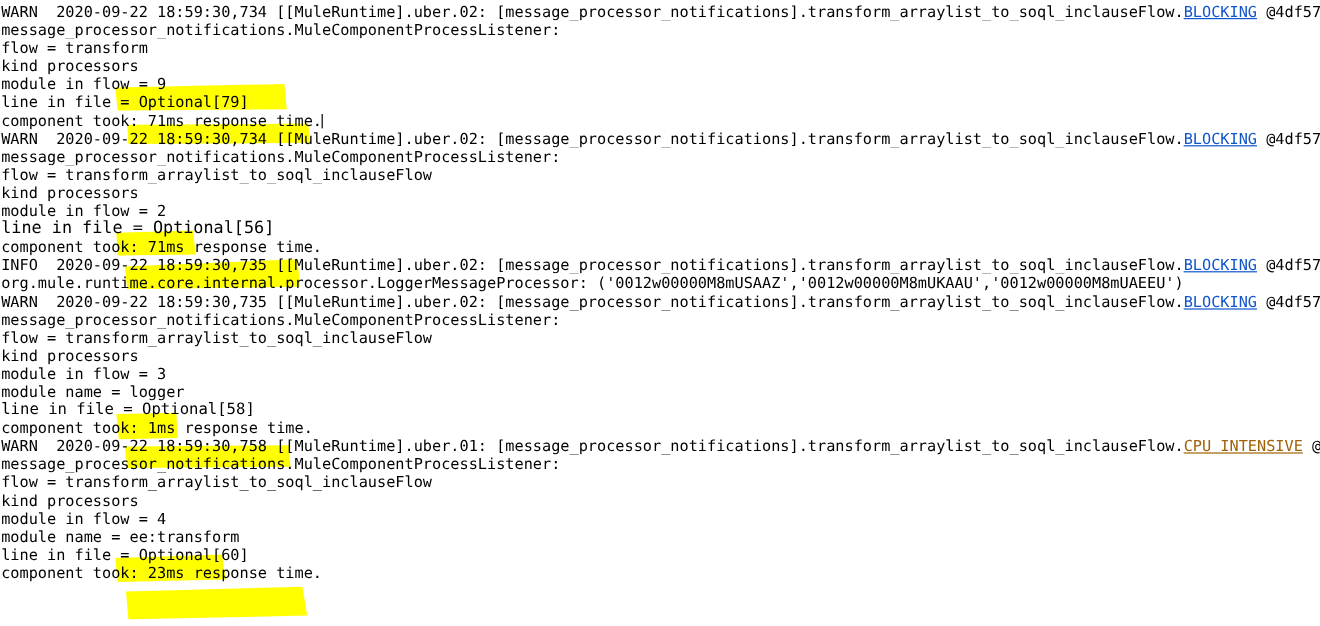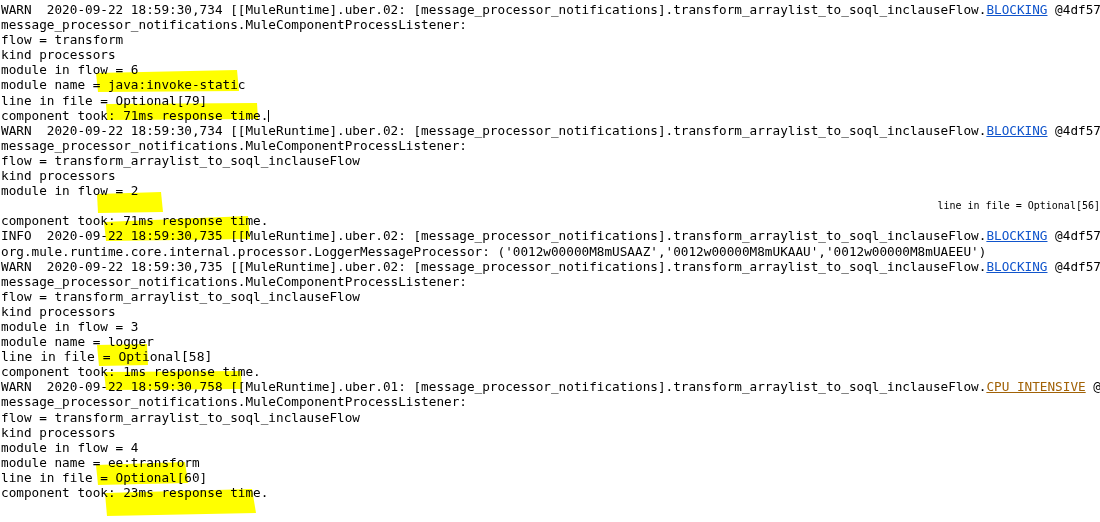--- a/index.html
+++ b/index.html
@@ -86,30 +86,29 @@
       <polygon points="104,372 241,371 242,389 106,390" fill="#ffff00"></polygon>
       <polygon points="96,465 185,462 188,483 98,485" fill="#ffff00"></polygon>
       <polygon points="105,493 252,489 256,513 107,516" fill="#ffff00"></polygon>
     </svg>
 
   <div id="log-lines" style="padding-top: 2px;">
       <div class="log-line" style="height: 15.1px; line-height: 15.1px; font-size: 12.7px;"><span>WARN  2020-09-22 18:59:30,734 [[MuleRuntime].uber.02: [message_processor_notifications].transform_arraylist_to_soql_inclauseFlow.</span><span class="seg-link" style="color: rgb(17, 85, 204);">BLOCKING</span><span> @4df57dc5] [process</span></div>
       <div class="log-line" style="height: 15.1px; line-height: 15.1px; font-size: 12.7px;"><span>message_processor_notifications.MuleComponentProcessListener:</span></div>
       <div class="log-line" style="height: 15.1px; line-height: 15.1px; font-size: 12.7px;"><span>flow = transform</span></div>
       <div class="log-line" style="height: 15.1px; line-height: 15.1px; font-size: 12.7px;"><span>kind processors</span></div>
-      <div class="log-line" style="height: 15.1px; line-height: 15.1px; font-size: 12.7px;"><span>module in flow = 6</span></div>
-      <div class="log-line" style="height: 15.1px; line-height: 15.1px; font-size: 12.7px;"><span>module name = java:invoke-static</span></div>
+      <div class="log-line" style="height: 15.1px; line-height: 15.1px; font-size: 12.7px;"><span>module in flow = 9</span></div>
       <div class="log-line" style="height: 15.1px; line-height: 15.1px; font-size: 12.7px;"><span>line in file = Optional[79]</span></div>
       <div class="log-line" style="height: 15.1px; line-height: 15.1px; font-size: 12.7px;"><span>component took: 71ms response time.</span><span class="caret"></span></div>
       <div class="log-line" style="height: 15.1px; line-height: 15.1px; font-size: 12.7px;"><span>WARN  2020-09-22 18:59:30,734 [[MuleRuntime].uber.02: [message_processor_notifications].transform_arraylist_to_soql_inclauseFlow.</span><span class="seg-link" style="color: rgb(17, 85, 204);">BLOCKING</span><span> @4df57dc5] [process</span></div>
       <div class="log-line" style="height: 15.1px; line-height: 15.1px; font-size: 12.7px;"><span>message_processor_notifications.MuleComponentProcessListener:</span></div>
       <div class="log-line" style="height: 15.1px; line-height: 15.1px; font-size: 12.7px;"><span>flow = transform_arraylist_to_soql_inclauseFlow</span></div>
       <div class="log-line" style="height: 15.1px; line-height: 15.1px; font-size: 12.7px;"><span>kind processors</span></div>
       <div class="log-line" style="height: 15.1px; line-height: 15.1px; font-size: 12.7px;"><span>module in flow = 2</span></div>
-      <div class="log-line" style="height: 15.1px; line-height: 15.1px; font-size: 10px; text-align: right;"><span>line in file = Optional[56]</span></div>
+      <div class="log-line" style="height: 15.1px; line-height: 15.1px; font-size: 14px;"><span>line in file = Optional[56]</span></div>
       <div class="log-line" style="height: 15.1px; line-height: 15.1px; font-size: 12.7px;"><span>component took: 71ms response time.</span></div>
       <div class="log-line" style="height: 15.1px; line-height: 15.1px; font-size: 12.7px;"><span>INFO  2020-09-22 18:59:30,735 [[MuleRuntime].uber.02: [message_processor_notifications].transform_arraylist_to_soql_inclauseFlow.</span><span class="seg-link" style="color: rgb(17, 85, 204);">BLOCKING</span><span> @4df57dc5] [process</span></div>
       <div class="log-line" style="height: 15.1px; line-height: 15.1px; font-size: 12.7px;"><span>org.mule.runtime.core.internal.processor.LoggerMessageProcessor: ('0012w00000M8mUSAAZ','0012w00000M8mUKAAU','0012w00000M8mUAEEU')</span></div>
       <div class="log-line" style="height: 15.1px; line-height: 15.1px; font-size: 12.7px;"><span>WARN  2020-09-22 18:59:30,735 [[MuleRuntime].uber.02: [message_processor_notifications].transform_arraylist_to_soql_inclauseFlow.</span><span class="seg-link" style="color: rgb(17, 85, 204);">BLOCKING</span><span> @4df57dc5] [process</span></div>
       <div class="log-line" style="height: 15.1px; line-height: 15.1px; font-size: 12.7px;"><span>message_processor_notifications.MuleComponentProcessListener:</span></div>
       <div class="log-line" style="height: 15.1px; line-height: 15.1px; font-size: 12.7px;"><span>flow = transform_arraylist_to_soql_inclauseFlow</span></div>
       <div class="log-line" style="height: 15.1px; line-height: 15.1px; font-size: 12.7px;"><span>kind processors</span></div>
       <div class="log-line" style="height: 15.1px; line-height: 15.1px; font-size: 12.7px;"><span>module in flow = 3</span></div>
       <div class="log-line" style="height: 15.1px; line-height: 15.1px; font-size: 12.7px;"><span>module name = logger</span></div>
       <div class="log-line" style="height: 15.1px; line-height: 15.1px; font-size: 13px;"><span>line in file = Optional[58]</span></div>

